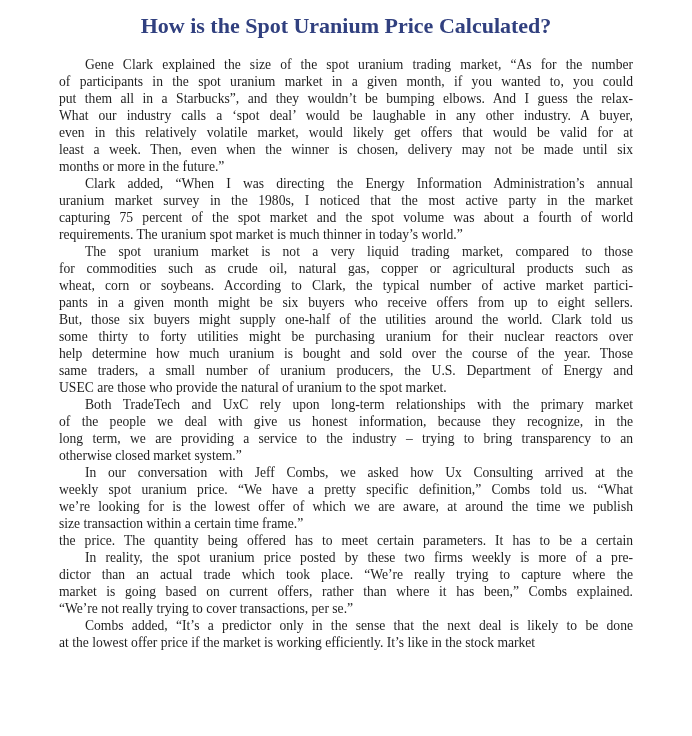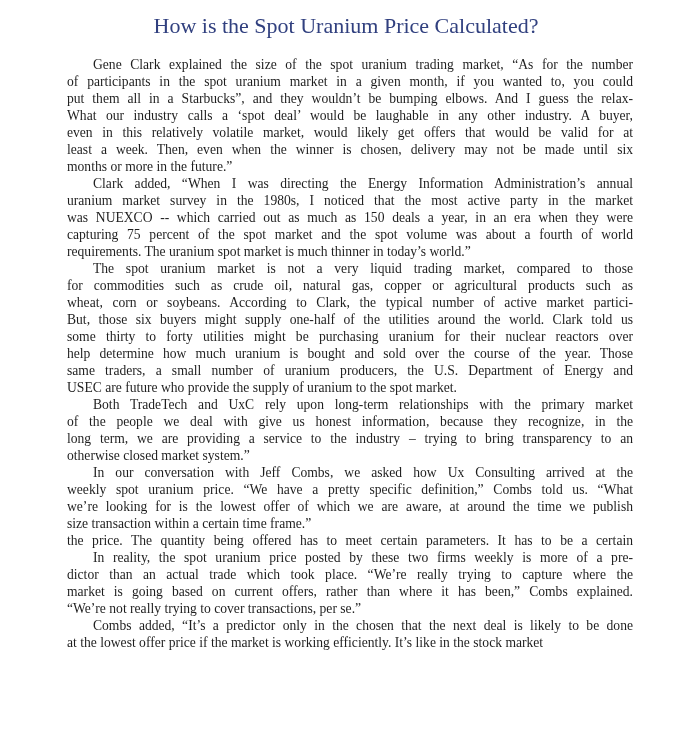--- a/index.html
+++ b/index.html
@@ -16,21 +16,21 @@
     font-family: "Liberation Serif", serif;
   }
   .title {
     position: absolute;
     top: 11px;
     left: 0;
     width: 100%;
     margin: 0;
     text-align: center;
     font-family: "Liberation Serif", serif;
-    font-weight: normal;
+    font-weight: bold;
     font-size: 22px;
     line-height: 30px;
     color: #31407f;
   }
   .article-body {
     position: absolute;
     top: 56px;
     left: 59px;
     width: 574px;
     font-family: "Liberation Serif", serif;
@@ -40,21 +40,20 @@
   }
   .article-body p {
     margin: 0;
     padding: 0;
   }
   .line {
     display: block;
     text-align: justify;
     text-align-last: justify;
     white-space: normal;
-    margin-left: 8px;
   }
   .line.first {
     text-indent: 26px;
   }
   .line.last {
     text-align-last: left;
   }
 </style>
 </head>
 <body>
@@ -67,33 +66,33 @@
         <span class="line">of participants in the spot uranium market in a given month, if you wanted to, you could</span>
         <span class="line">put them all in a Starbucks”, and they wouldn’t be bumping elbows. And I guess the relax-</span>
         <span class="line">What our industry calls a ‘spot deal’ would be laughable in any other industry. A buyer,</span>
         <span class="line">even in this relatively volatile market, would likely get offers that would be valid for at</span>
         <span class="line">least a week. Then, even when the winner is chosen, delivery may not be made until six</span>
         <span class="line last">months or more in the future.”</span>
       </p>
       <p>
         <span class="line first">Clark added, “When I was directing the Energy Information Administration’s annual</span>
         <span class="line">uranium market survey in the 1980s, I noticed that the most active party in the market</span>
-        <span class="line">was NUEXCO -- which carried out as much as 150 deals a year, in an era when they were</span>
         <span class="line">capturing 75 percent of the spot market and the spot volume was about a fourth of world</span>
         <span class="line last">requirements. The uranium spot market is much thinner in today’s world.”</span>
       </p>
       <p>
         <span class="line first">The spot uranium market is not a very liquid trading market, compared to those</span>
         <span class="line">for commodities such as crude oil, natural gas, copper or agricultural products such as</span>
         <span class="line">wheat, corn or soybeans. According to Clark, the typical number of active market partici-</span>
+        <span class="line">pants in a given month might be six buyers who receive offers from up to eight sellers.</span>
         <span class="line">But, those six buyers might supply one-half of the utilities around the world. Clark told us</span>
         <span class="line">some thirty to forty utilities might be purchasing uranium for their nuclear reactors over</span>
         <span class="line">help determine how much uranium is bought and sold over the course of the year. Those</span>
         <span class="line">same traders, a small number of uranium producers, the U.S. Department of Energy and</span>
-        <span class="line last">USEC are future who provide the supply of uranium to the spot market.</span>
+        <span class="line last">USEC are those who provide the natural of uranium to the spot market.</span>
       </p>
       <p>
         <span class="line first">Both TradeTech and UxC rely upon long-term relationships with the primary market</span>
         <span class="line">of the people we deal with give us honest information, because they recognize, in the</span>
         <span class="line">long term, we are providing a service to the industry – trying to bring transparency to an</span>
         <span class="line last">otherwise closed market system.”</span>
       </p>
       <p>
         <span class="line first">In our conversation with Jeff Combs, we asked how Ux Consulting arrived at the</span>
         <span class="line">weekly spot uranium price. “We have a pretty specific definition,” Combs told us. “What</span>
@@ -101,17 +100,17 @@
         <span class="line last">size transaction within a certain time frame.”</span>
         <span class="line">the price. The quantity being offered has to meet certain parameters. It has to be a certain</span>
       </p>
       <p>
         <span class="line first">In reality, the spot uranium price posted by these two firms weekly is more of a pre-</span>
         <span class="line">dictor than an actual trade which took place. “We’re really trying to capture where the</span>
         <span class="line">market is going based on current offers, rather than where it has been,” Combs explained.</span>
         <span class="line last">“We’re not really trying to cover transactions, per se.”</span>
       </p>
       <p>
-        <span class="line first">Combs added, “It’s a predictor only in the chosen that the next deal is likely to be done</span>
+        <span class="line first">Combs added, “It’s a predictor only in the sense that the next deal is likely to be done</span>
         <span class="line last">at the lowest offer price if the market is working efficiently. It’s like in the stock market</span>
       </p>
     </div>
 </div>
 
 </body></html>

